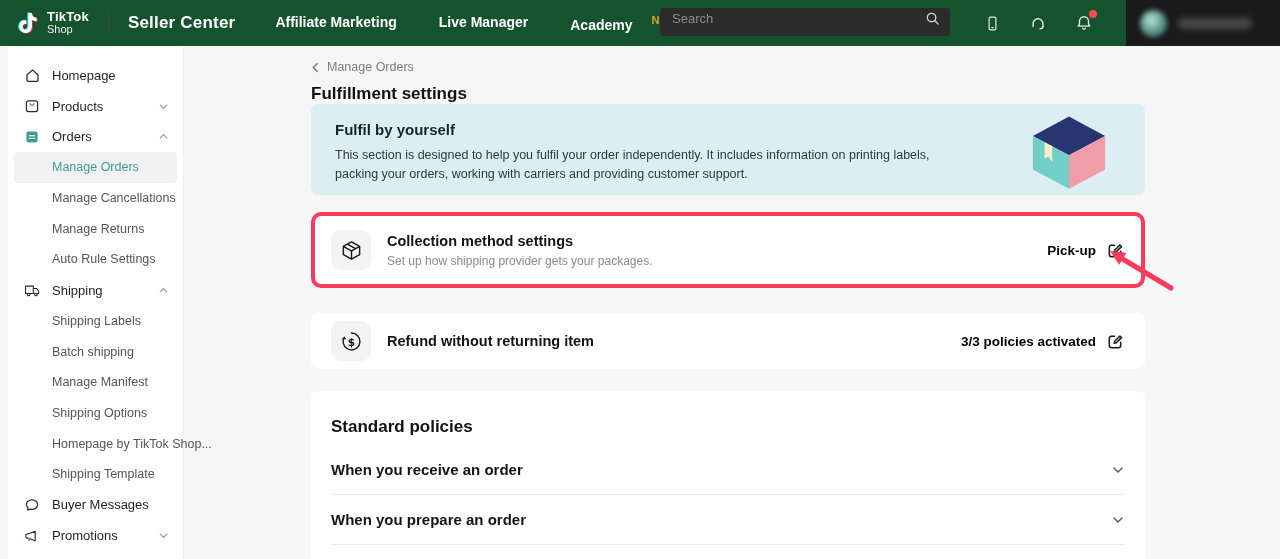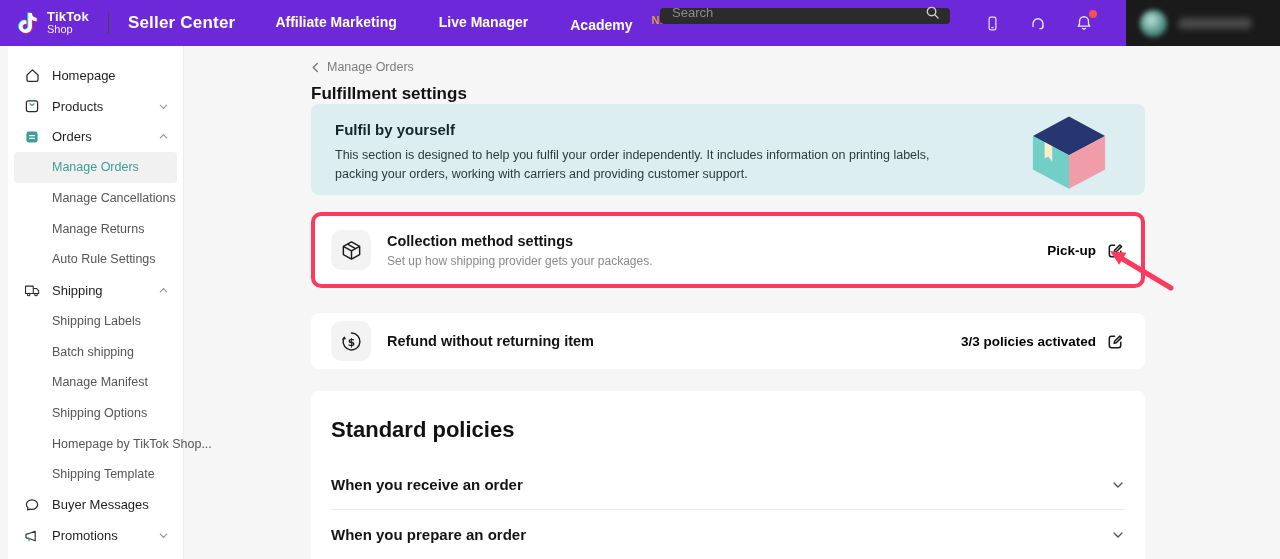--- a/index.html
+++ b/index.html
@@ -1,32 +1,32 @@
 <!DOCTYPE html>
 <html><head>
 <meta charset="utf-8">
 <style>
   * { box-sizing: border-box; margin: 0; padding: 0; }
   html,body { width:1280px; height:559px; overflow:hidden;
     font-family:"Liberation Sans", sans-serif; background:#f6f6f6; }
 
   
-  .topbar { position:relative; height:46px; background:#6d28d9; display:flex;
+  .topbar { position:relative; height:46px; background:#14532d; display:flex;
     align-items:center; padding:0 16px; color:#fff; z-index:30; }
   .logo { display:flex; align-items:center; gap:7px; }
   .brand-text { line-height:1.05; }
   .brand-l1 { font-size:13px; font-weight:800; letter-spacing:.2px; }
   .brand-l2 { font-size:11px; font-weight:400; color:#f2f2f2; }
   .tb-divider { width:1px; height:22px; background:#454545; margin:0 19px; }
   .seller-center { font-size:17px; font-weight:700; letter-spacing:.2px; }
   .tb-nav { display:flex; gap:42px; margin-left:40px; }
   .tb-nav-item { font-size:14px; font-weight:700; cursor:pointer; position:relative; }
   .new-badge { font-size:11px; font-weight:800; color:#d6a22f; vertical-align:super;
     letter-spacing:.5px; margin-left:19px; }
-  .search-box { position:absolute; left:660px; top:8px; width:290px; height:16px;
+  .search-box { position:absolute; left:660px; top:8px; width:290px; height:28px;
     background:#2b2b2b; border-radius:4px; display:flex; align-items:center;
     padding:0 10px 8px 12px; }
   .search-box input { flex:1; background:transparent; border:none; outline:none;
     color:#ddd; font-size:13px; font-family:"Liberation Sans", sans-serif; }
   .search-box input::placeholder { color:#8b8b8b; }
   .tb-right { position:absolute; right:0; top:0; height:46px; display:flex;
     align-items:center; }
   .tb-icon { width:20px; height:20px; display:flex; align-items:center;
     justify-content:center; margin-right:26px; position:relative; cursor:pointer; }
   .noti-dot { position:absolute; top:-3px; right:-3px; width:8px; height:8px;
@@ -76,21 +76,21 @@
   .card-title { font-size:14.5px; font-weight:700; color:#141414; }
   .card-sub { margin-top:5px; font-size:12px; color:#8a8a8a; }
   .card-right { margin-left:auto; display:flex; align-items:center; gap:10px; }
   .card-value { font-size:13.5px; font-weight:700; color:#000000; }
   .edit-btn { display:flex; cursor:pointer; }
 
   .anno-arrow { position:absolute; right:-45px; top:30px; pointer-events:none; }
 
   .policies-card { margin-top:22px; background:#fff; border-radius:8px;
     padding:26px 20px 60px; min-height:220px; }
-  .policies-title { font-size:22px; font-weight:800; color:#111; margin-bottom:17px; }
+  .policies-title { font-size:17px; font-weight:800; color:#111; margin-bottom:8px; }
   .policy-row { display:flex; align-items:center; justify-content:space-between;
     padding:16px 0; border-bottom:1px solid #ececec; cursor:pointer; }
   .policy-label { font-size:15px; font-weight:700; color:#141414; }
 </style>
 </head>
 <body>
 
 <div class="topbar">
   <div class="logo">
     <span style="display:flex;">

